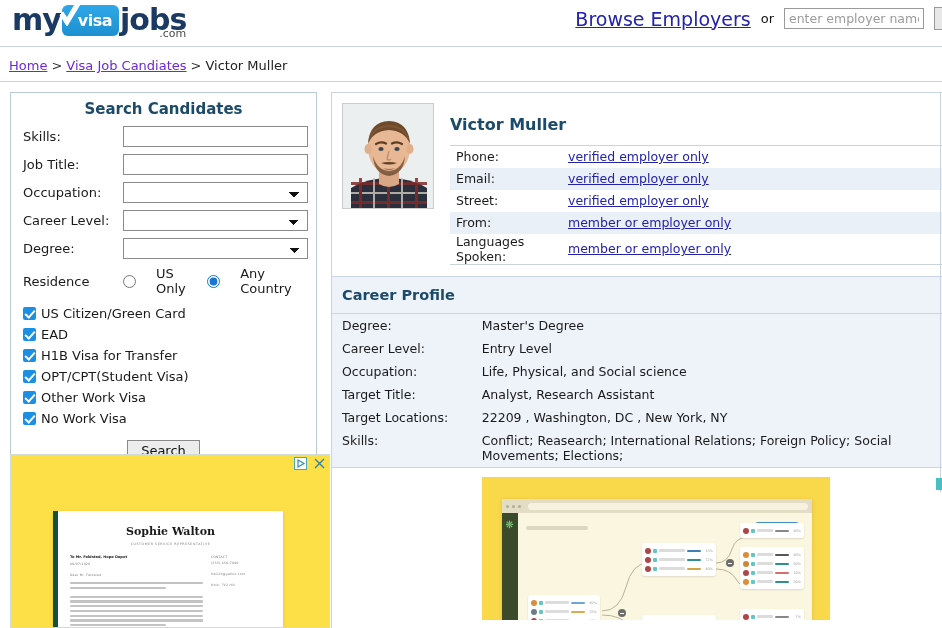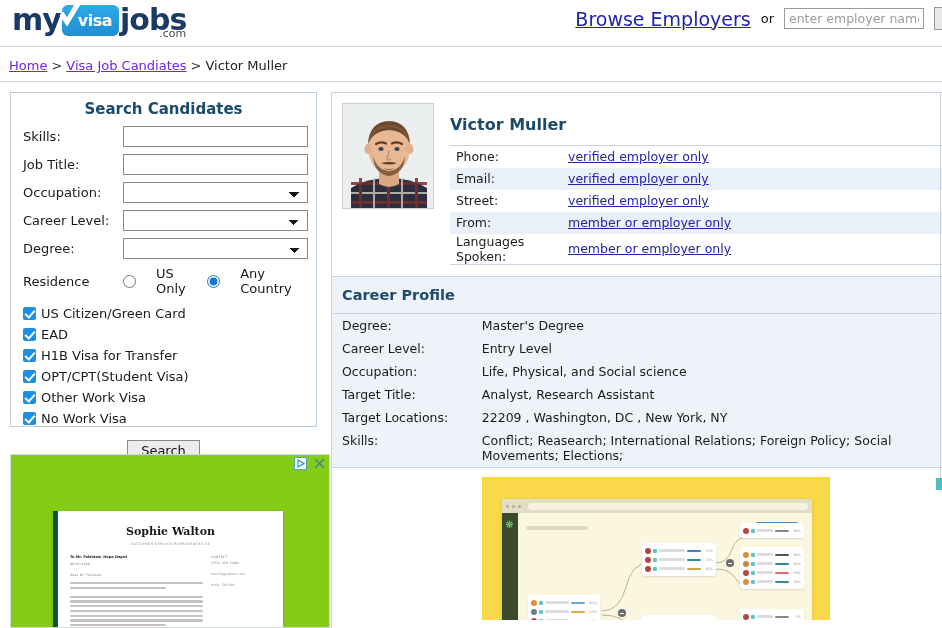--- a/index.html
+++ b/index.html
@@ -89,21 +89,21 @@
   }
   #breadcrumb a {
     color: #6d28d9; text-decoration: underline; cursor: pointer;
   }
   #breadcrumb .sep { color: #333; padding: 0 4px; }
   #breadcrumb .current { color: #222; }
 
   
   #left-panel {
     position: absolute; left: 10px; top: 92px;
-    width: 307px; height: 335px;
+    width: 307px; height: 418px;
     border: 1px solid #b9cbd9;
     background: #ffffff;
   }
   #search-title {
     text-align: center; font-size: 15px; font-weight: bold;
     color: #1b4a6b; padding: 7px 0 8px 0;
   }
   .form-row {
     display: flex; align-items: center;
     padding: 0 0 0 12px; margin-bottom: 7px;
@@ -166,21 +166,21 @@
     border: 1px solid #8a8a8a; background: #ececec;
     font-size: 13px; padding: 2px 13px; color: #111;
     cursor: pointer;
     font-family: "DejaVu Sans", "Liberation Sans", sans-serif;
   }
 
   
   #left-ad {
     position: absolute; left: 10px; top: 454px;
     width: 320px; height: 174px;
-    background: #84cc16;
+    background: #fde047;
     border: 1px solid #d0ddd6;
     overflow: hidden;
     padding-left: 28px;
   }
   #adchoice-row {
     position: absolute; right: 3px; top: 2px;
     display: flex; gap: 6px; align-items: center; z-index: 5;
   }
   .ad-icon { cursor: pointer; }
   #ad-doc {

